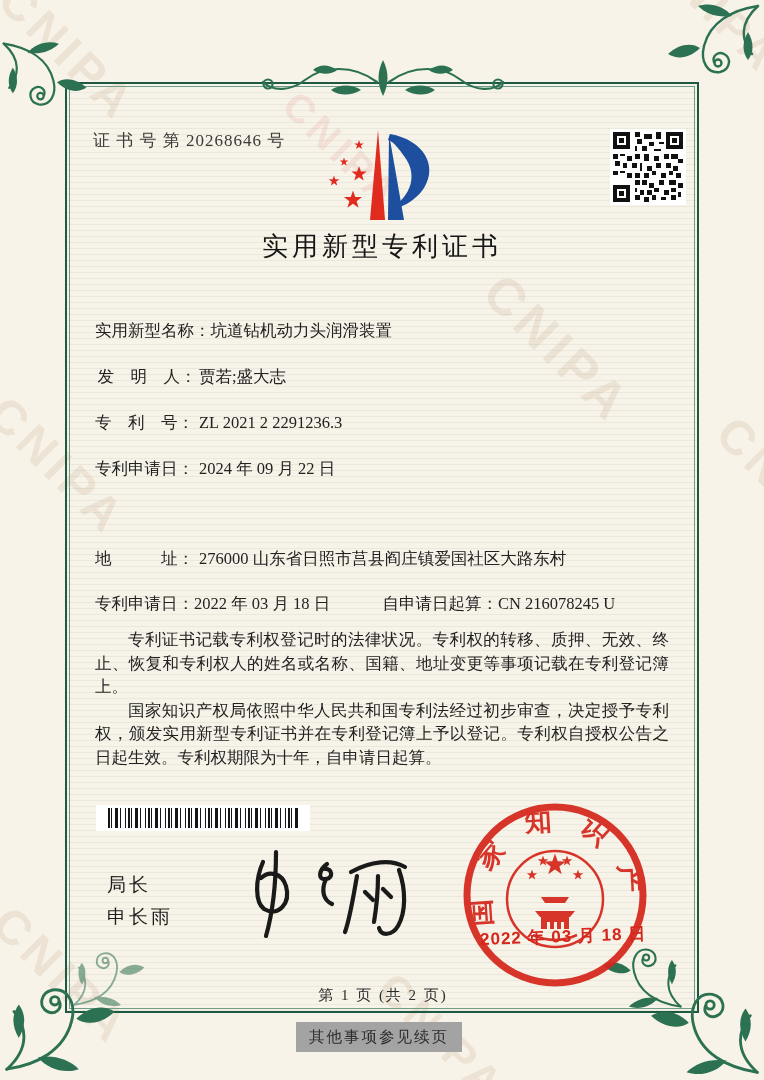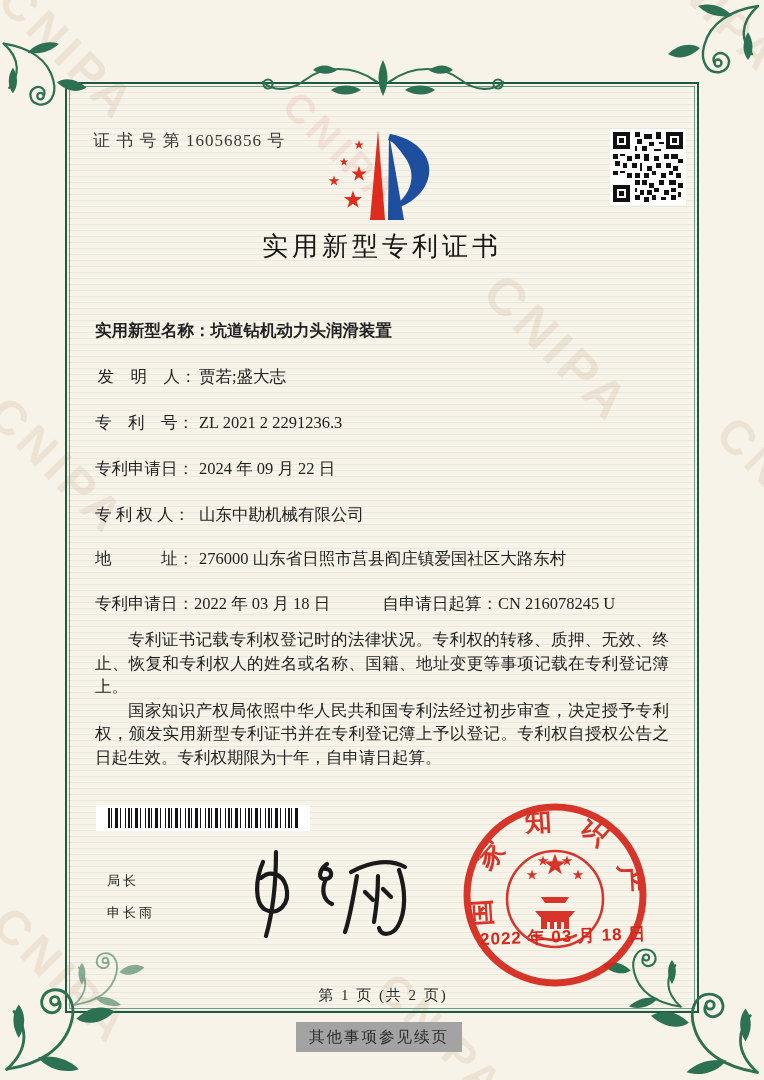--- a/index.html
+++ b/index.html
@@ -47,42 +47,42 @@
   }
   .logo{position:absolute;left:322px;top:122px;width:120px;height:104px;}
   .qr{position:absolute;left:610px;top:129px;width:76px;height:76px;background:#fff;padding:3px;box-sizing:border-box;}
   .title{
     position:absolute;left:82px;top:229px;width:600px;
     text-align:center;font-size:26px;font-weight:normal;
     letter-spacing:4px;color:#161616;margin:0;
   }
   .row{position:absolute;left:95px;font-size:16.5px;line-height:22px;color:#222;white-space:nowrap;}
   .row .lbl{display:inline-block;min-width:104px;}
-  .r0{top:320px;font-weight:bold;} .r1{top:366px;text-align:center;} .r2{top:412px;} .r3{top:458px;}
+  .r0{top:320px;} .r1{top:366px;text-align:center;} .r2{top:412px;} .r3{top:458px;}
   .r4{top:504px;} .r5{top:548px;} .r6{top:593px;}
   .paras{
     position:absolute;left:95px;top:628px;width:574px;
     font-size:16.5px;line-height:23.5px;text-align:justify;color:#222;
   }
   .paras p{margin:0;text-indent:2em;}
   .barcode{
     position:absolute;left:96px;top:805px;width:214px;height:26px;
     background:#fff;
   }
   .barcode .bars{
     position:absolute;left:12px;right:12px;top:3px;bottom:3px;
     background:repeating-linear-gradient(90deg,
       #151515 0 2px,#fff 2px 3px,#151515 3px 4px,#fff 4px 7px,
       #151515 7px 10px,#fff 10px 12px,#151515 12px 13px,#fff 13px 17px,
       #151515 17px 18px,#fff 18px 20px);
   }
   .signoff{
     position:absolute;left:107px;
     font-family:Liberation Mono, monospace;
-    font-size:13px;letter-spacing:3px;color:#1d1d1d;
+    font-size:19px;letter-spacing:3px;color:#1d1d1d;
   }
   .so-title{top:872px;} .so-name{top:904px;}
   .signature{position:absolute;left:233px;top:846px;width:188px;height:92px;}
   .seal{position:absolute;left:457px;top:797px;width:196px;height:196px;opacity:.93;}
   .seal-date{
     position:absolute;left:480px;top:925px;
     font-family:"Liberation Sans","DejaVu Sans",sans-serif;
     font-size:17px;font-weight:bold;color:#d5271c;
     letter-spacing:1px;white-space:nowrap;transform:rotate(-2deg);
   }
@@ -148,21 +148,21 @@
   <svg class="orn" style="left:644px;top:958px;width:118px;height:120px" viewBox="0 0 100 100">
     <use href="#flourish" transform="translate(100,0) scale(-1,1)"></use>
   </svg>
   <svg class="orn" style="left:596px;top:924px;width:90px;height:86px" viewBox="0 0 100 100">
     <use href="#flourish" transform="translate(100,0) scale(-1,1)"></use>
   </svg>
   <svg class="orn" style="left:70px;top:930px;width:80px;height:78px;opacity:.55" viewBox="0 0 100 100">
     <use href="#flourish"></use>
   </svg>
 
-  <div class="cert-no">证 书 号 第 16056856 号</div>
+  <div class="cert-no">证 书 号 第 20268646 号</div>
 
   <svg class="logo" viewBox="0 0 120 104">
     <use href="#starP" transform="translate(37,23) scale(0.5)" fill="#e02b1f"></use>
     <use href="#starP" transform="translate(22,40) scale(0.45)" fill="#e02b1f"></use>
     <use href="#starP" transform="translate(37,52) scale(0.8)" fill="#e02b1f"></use>
     <use href="#starP" transform="translate(12,59) scale(0.55)" fill="#e02b1f"></use>
     <use href="#starP" transform="translate(31,78) scale(0.95)" fill="#e02b1f"></use>
     <polygon points="56,8 48,98 63,98" fill="#e02b1f"></polygon>
     <polygon points="67,12 82,98 66,98" fill="#1d4f9e"></polygon>
     <path d="M68,12 C102,18 116,44 102,66 C92,81 76,87 68,87 C90,74 96,52 82,34 C77,27 72,20 66,18 Z" fill="#1d4f9e"></path>
@@ -185,23 +185,20 @@
     <span class="lbl">实用新型名称：</span><span>坑道钻机动力头润滑装置</span>
   </div>
   <div class="row r1">
     <span class="lbl">发　明　人：</span><span>贾若;盛大志</span>
   </div>
   <div class="row r2">
     <span class="lbl">专　利　号：</span><span>ZL 2021 2 2291236.3</span>
   </div>
   <div class="row r3">
     <span class="lbl">专利申请日：</span><span>2024 年 09 月 22 日</span>
-  </div>
-  <div class="row r4">
-    <span class="lbl">专 利 权 人：</span><span>山东中勘机械有限公司</span>
   </div>
   <div class="row r5">
     <span class="lbl">地　　　址：</span><span>276000  山东省日照市莒县阎庄镇爱国社区大路东村</span>
   </div>
   <div class="row r6">
     <span>专利申请日：</span><span>2022 年 03 月 18 日</span>
     <span style="display:inline-block;width:44px"></span>
     <span>自申请日起算：</span><span>CN 216078245 U</span>
   </div>
 

